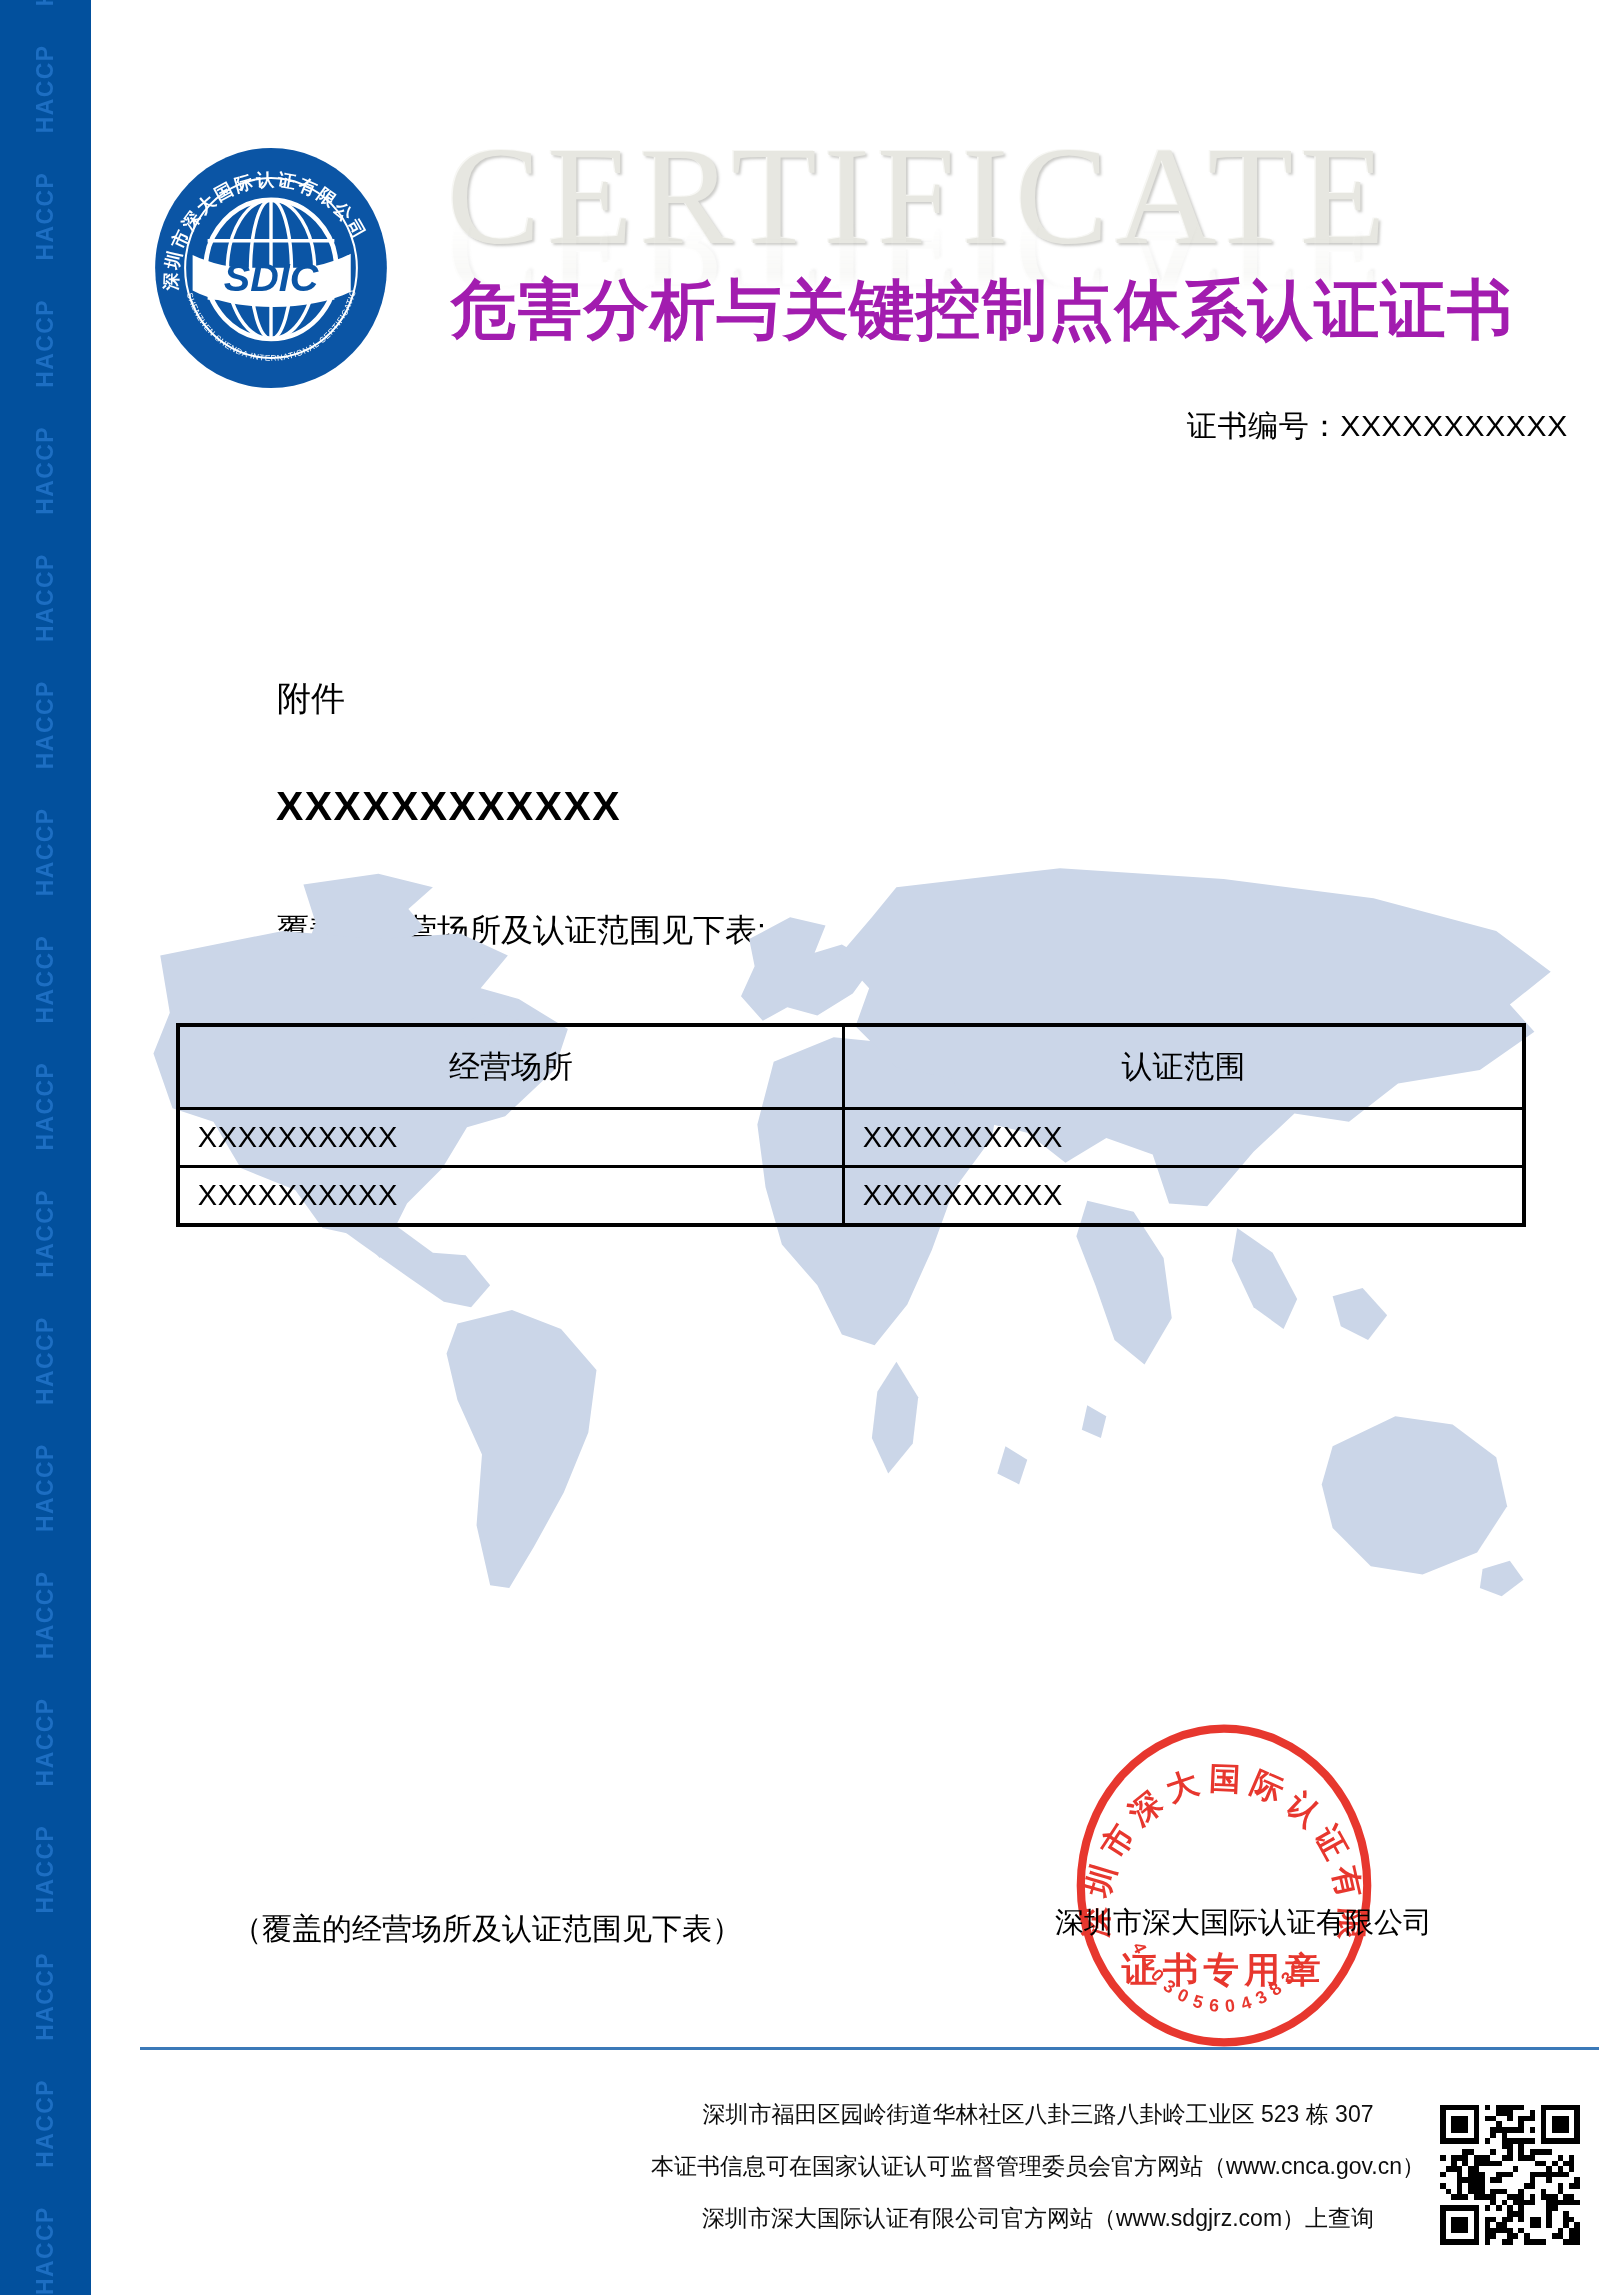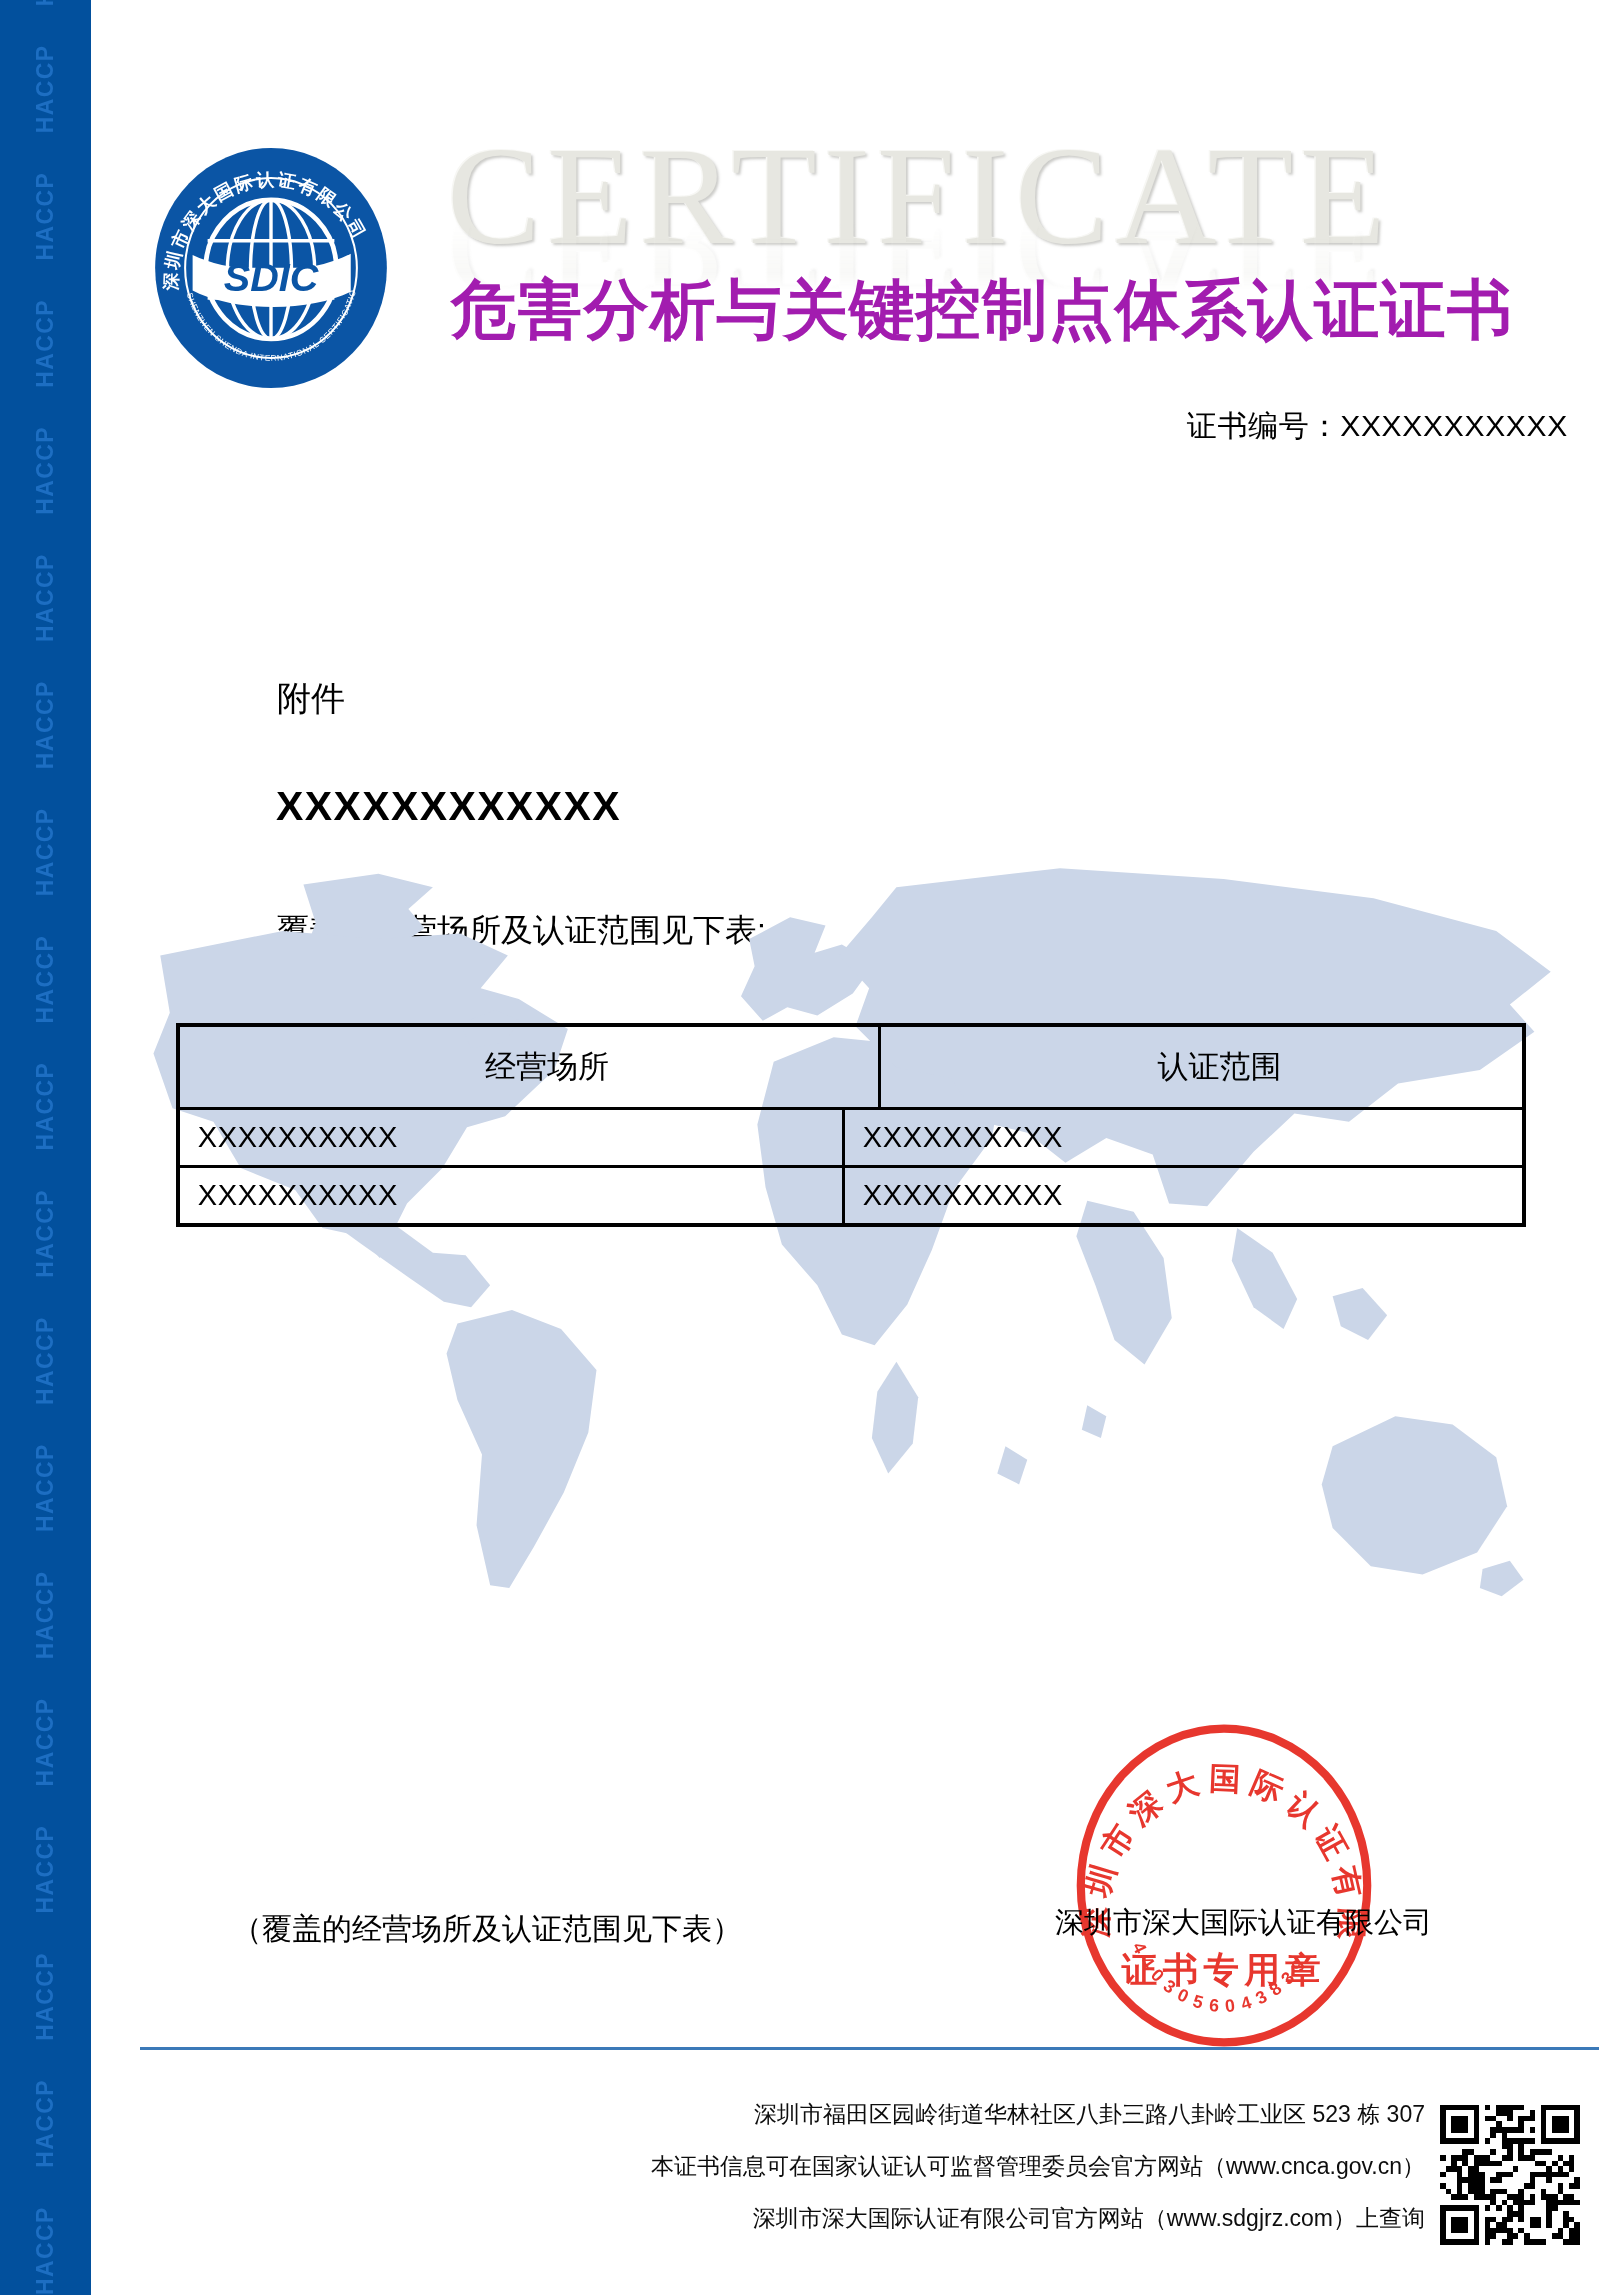--- a/index.html
+++ b/index.html
@@ -42,31 +42,31 @@
 
   
   #scope-table{position:absolute;left:176px;top:1023px;width:1342px;border:4.8px solid #000;z-index:2;}
   .t-row{display:flex;}
   .t-row.header{height:80px;border-bottom:3.4px solid #000;}
   .t-row.data{height:55px;}
   .t-row.data.first{border-bottom:3.4px solid #000;}
   .t-cell{box-sizing:border-box;display:flex;align-items:center;}
   .t-cell.c1{width:665px;border-right:3.4px solid #000;}
   .t-cell.c2{flex:1;}
-  .t-cell.center{justify-content:center;font-size:31px;margin-left:36px;}
+  .t-cell.center{justify-content:center;font-size:31px;}
   .t-cell.val{font-size:29px;padding-left:17.7px;letter-spacing:0.7px;text-align:center;}
 
   
   #note{position:absolute;left:232px;top:1909px;font-size:30px;color:#000;z-index:2;}
   #stamp{position:absolute;left:1067px;top:1715px;width:314px;height:341px;z-index:3;opacity:.93;}
   #company-black{position:absolute;left:1055px;top:1903px;font-size:29px;color:#000;z-index:4;white-space:nowrap;}
 
   
   #divider{position:absolute;left:140px;top:2047px;width:1459px;height:3.4px;background:#3b79b8;}
-  #footer-lines{position:absolute;right:198px;top:2088px;text-align:right;font-size:23px;color:#0d0d0d;line-height:52px;white-space:nowrap;}
+  #footer-lines{position:absolute;right:198px;top:2088px;text-align:center;font-size:23px;color:#0d0d0d;line-height:52px;white-space:nowrap;}
   #qr{position:absolute;left:1440px;top:2101px;width:140px;height:147px;}
 </style>
 </head>
 <body>
 
 <div id="page">
 
   <div id="sidebar" style="background: rgb(2, 80, 157);">
     <div id="haccp-col" style="color: rgb(29, 110, 194);">HACCP HACCP HACCP HACCP HACCP HACCP HACCP HACCP HACCP HACCP HACCP HACCP HACCP HACCP HACCP HACCP HACCP HACCP HACCP HACCP HACCP HACCP</div>
 

